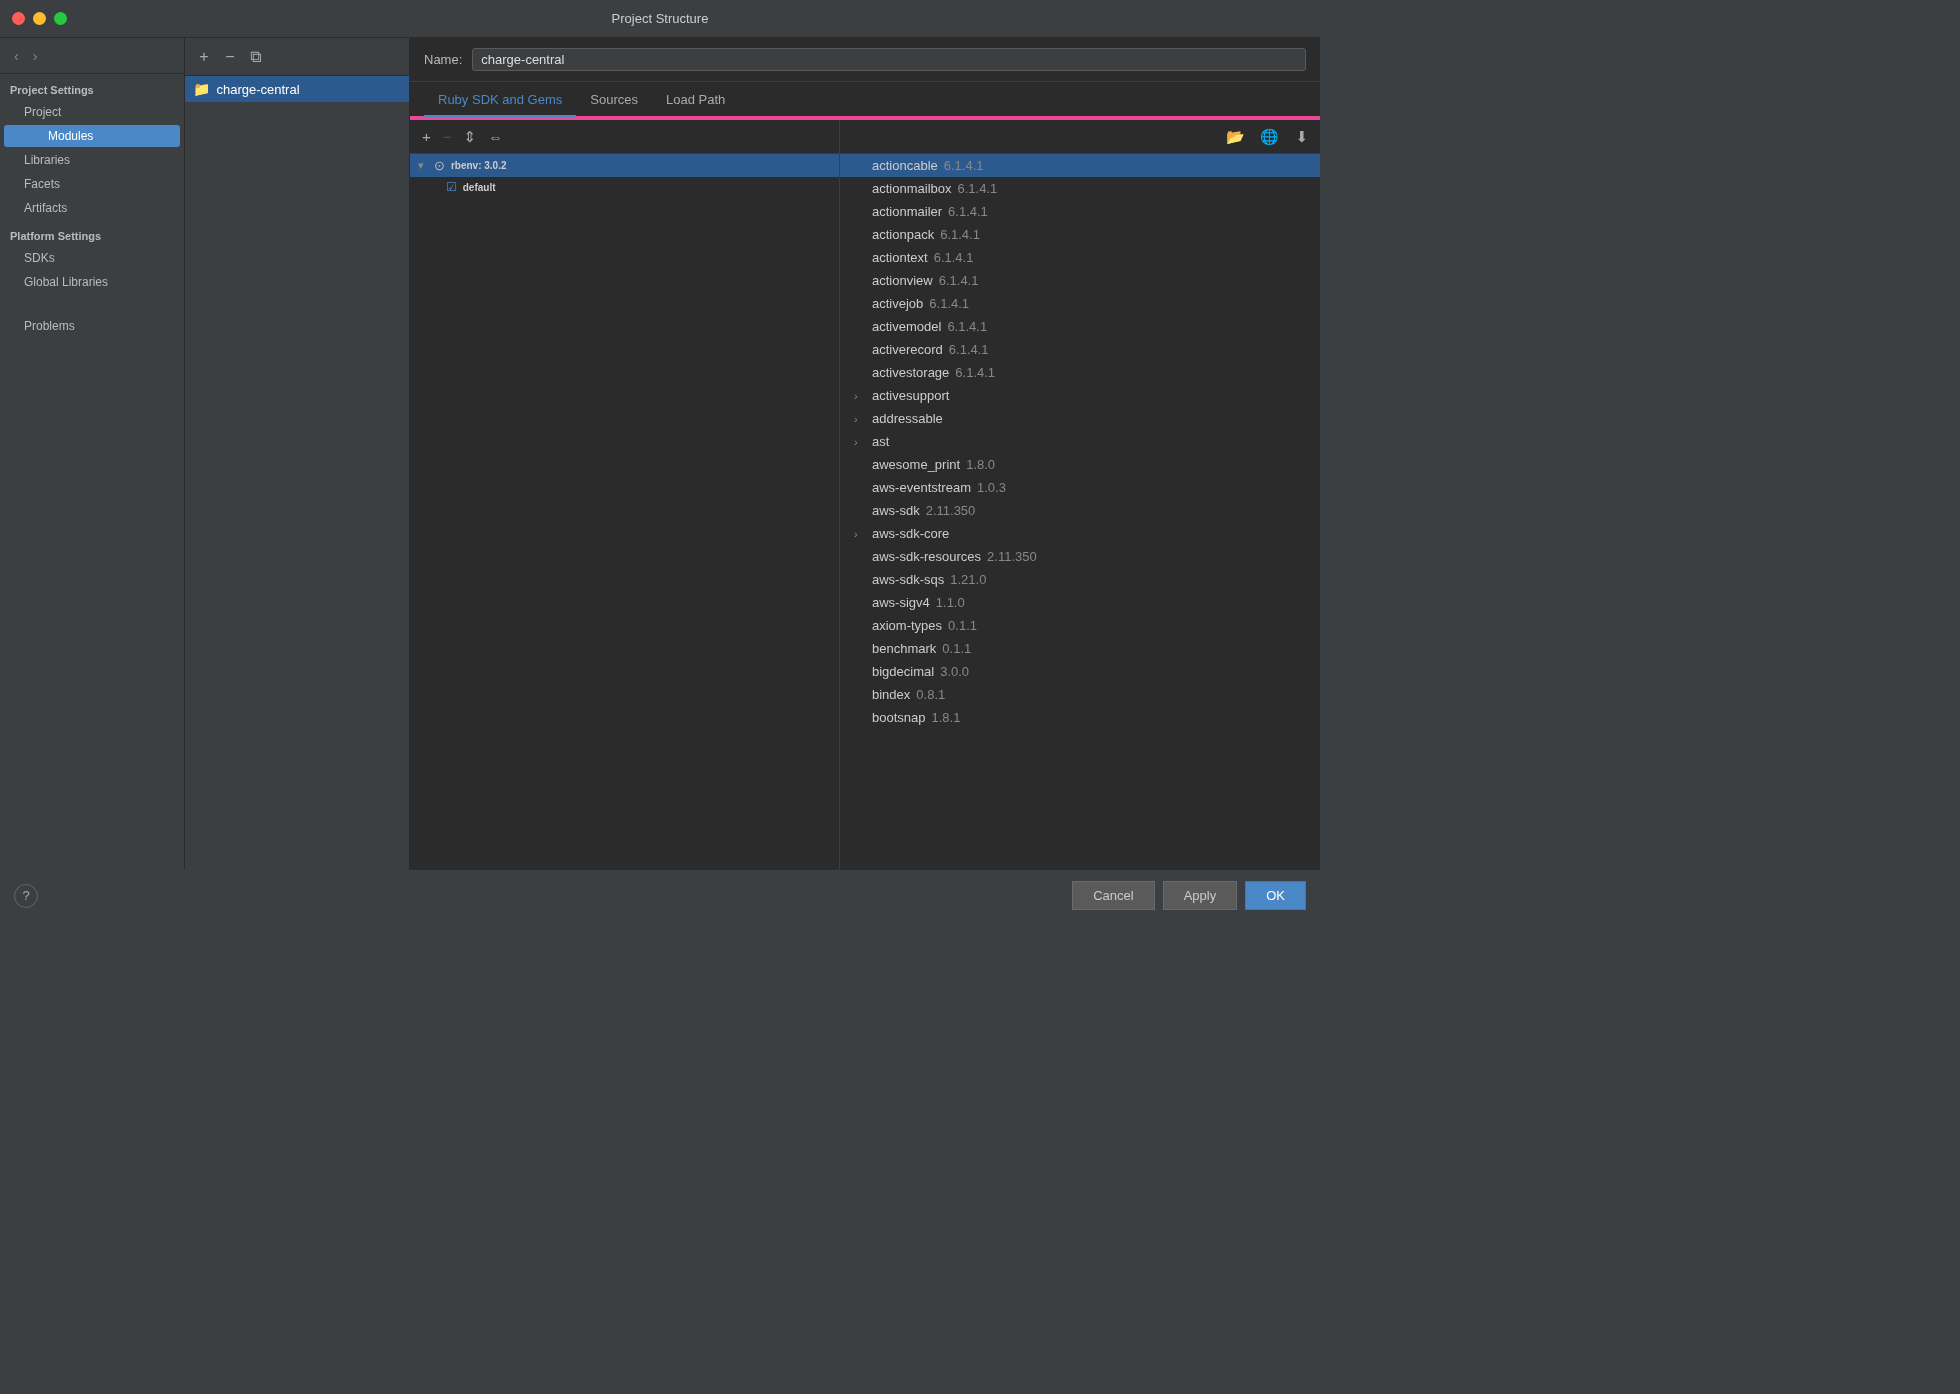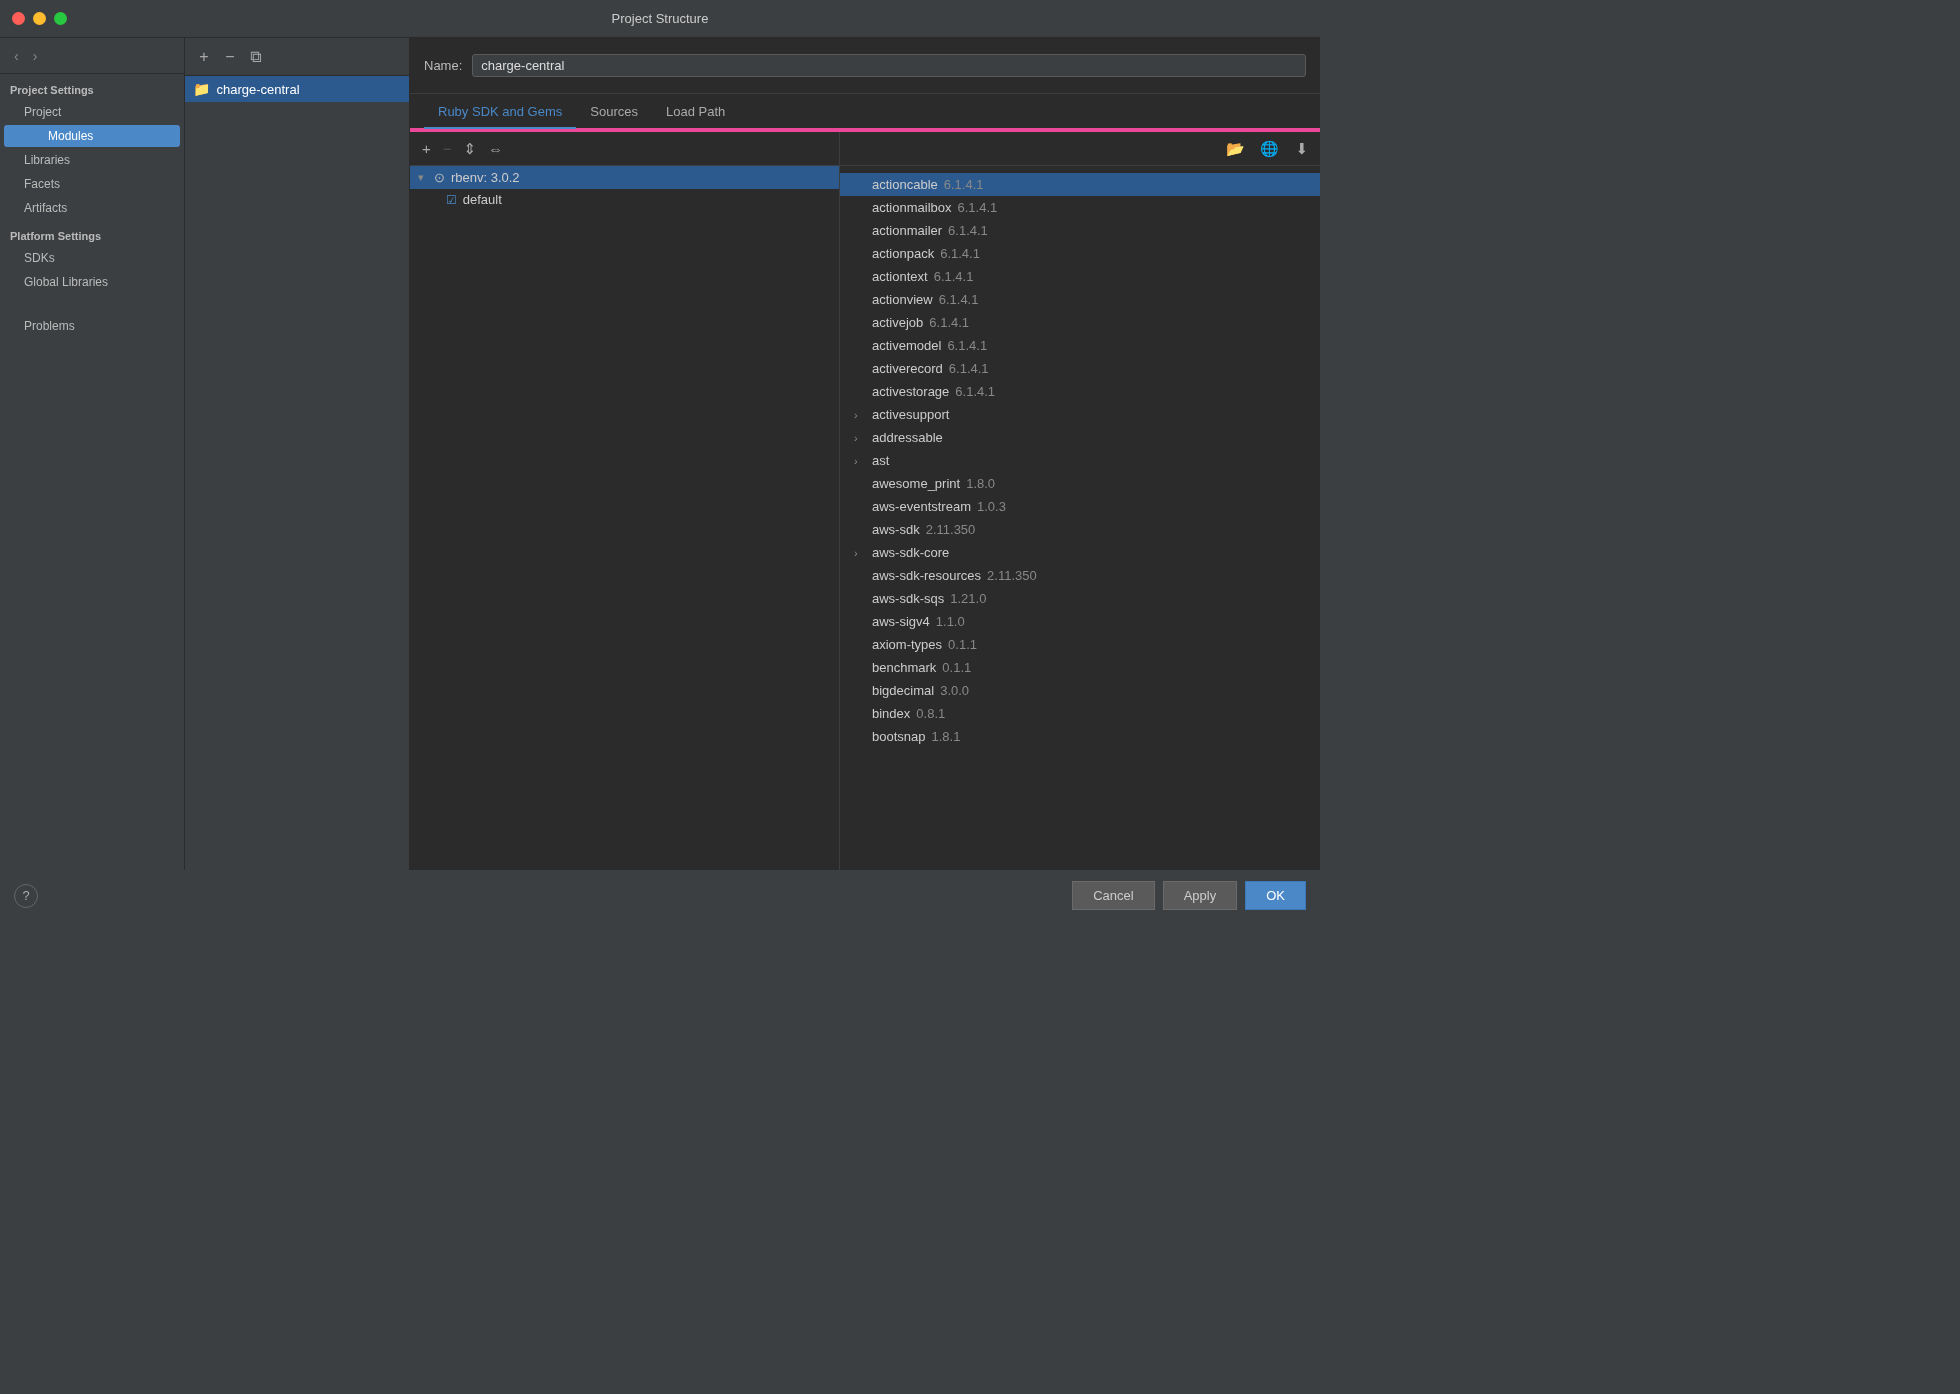--- a/index.html
+++ b/index.html
@@ -152,21 +152,21 @@
       overflow: hidden;
     }
 
     
     .name-row {
       display: flex;
       align-items: center;
       padding: 10px 14px;
       border-bottom: 1px solid #3c3f41;
       gap: 10px;
-      height: 56px;
+      height: 44px;
       flex-shrink: 0;
     }
     .name-label {
       color: #bbbbbb;
       font-size: 13px;
     }
     .name-input {
       flex: 1;
       background: #3c3f41;
       border: 1px solid #5a5a5a;
@@ -242,21 +242,22 @@
       margin-right: 4px;
       font-size: 11px;
       width: 12px;
     }
     .tree-icon {
       margin-right: 6px;
       font-size: 13px;
     }
     .tree-label {
       color: #cccccc;
-      font-size: 13px;
+      font-size: 10px;
+      font-weight: bold;
     }
 
     
     .tree-subitem {
       display: flex;
       align-items: center;
       padding: 3px 8px 3px 36px;
       cursor: pointer;
     }
     .checkbox-icon {
@@ -287,21 +288,20 @@
       overflow-y: auto;
     }
     .gem-item {
       display: flex;
       align-items: center;
       padding: 4px 14px;
       cursor: pointer;
     }
     .gem-item:first-child {
       background: #2d5a8e;
-      margin-top: 7px;
     }
     .gem-name {
       color: #cccccc;
       font-size: 13px;
     }
     .gem-version {
       color: #888888;
       font-size: 13px;
       margin-left: 6px;
     }

